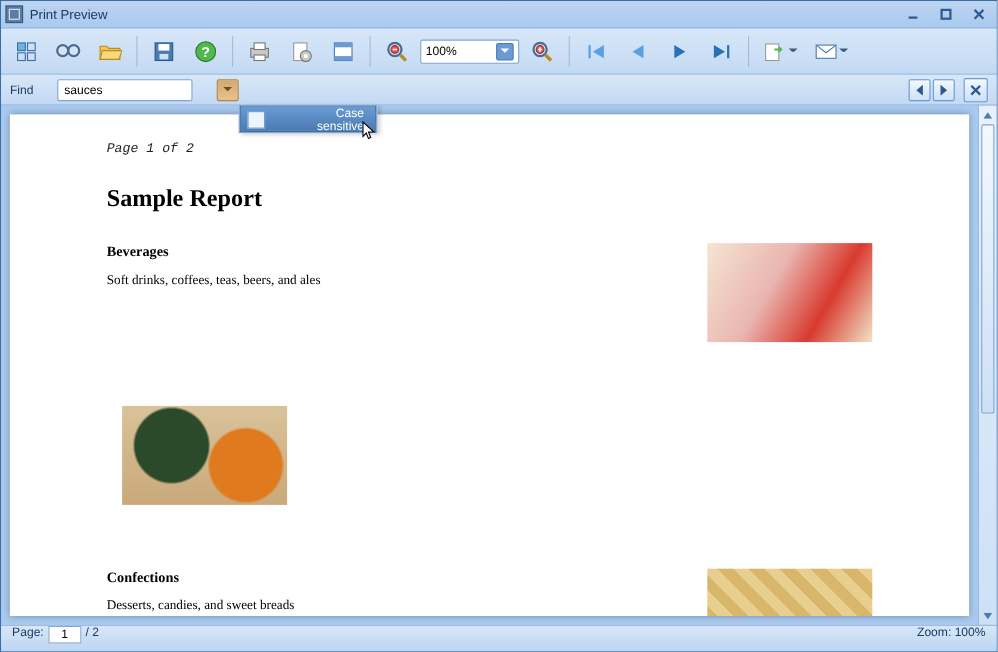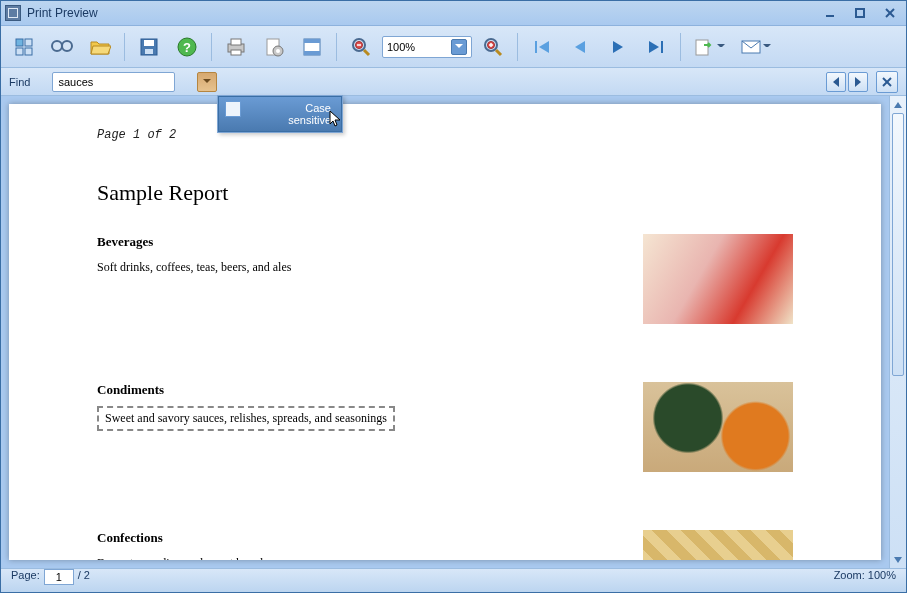--- a/index.html
+++ b/index.html
@@ -65,21 +65,21 @@
   .dropdown-btn.active { background: linear-gradient(#d6a86f,#e6c28f); border-color:#b58540; }
   .dropdown-btn::after { content:""; border:4px solid transparent; border-top-color:#2b5a92; margin-top:3px; }
   .dropdown-btn.active::after { border-top-color:#6b4a1f; }
 
   .find-menu {
     position:absolute; top:27px; left:216px; width:126px;
     background:#fff; border:1px solid #7fa6d4; box-shadow:2px 2px 4px rgba(0,0,0,.2);
     z-index:10;
   }
   .find-menu .mi {
-    height:36px; padding-left:44px; display:flex; align-items:center;
+    height:24px; padding-left:44px; display:flex; 
     font-size:11px; color:#1b1b1b; cursor:pointer; text-align:right; padding-right:10px;
     justify-content:flex-end; position:relative;
   }
   .find-menu .mi.sel { background: linear-gradient(#6a9bd4,#4a7ab0); color:#fff; border:1px solid #3a6ea5; }
   .find-menu .mi .chk {
     position:absolute; left:6px; top:4px; width:16px; height:16px;
     background:#fff; border:1px solid #888;
   }
   .find-menu .mi.sel .chk { background:#eef4fb; border-color:#6a9bd4; }
   .cursor {
@@ -102,21 +102,21 @@
     flex:1; display:flex; background:#a9c9ef; overflow:hidden; position:relative;
   }
   .page-area {
     flex:1; padding:8px; overflow:hidden;
   }
   .page {
     width:100%; height:100%; background:#fff; box-shadow:0 0 6px rgba(0,0,0,.3);
     padding: 24px 88px 10px 88px; overflow:hidden;
   }
   .page .pageno { font-style:italic; font-family:Liberation Mono, monospace; font-size:12px; color:#222; }
-  .page h1 { margin-top:38px; font-family:Verdana; font-size:22px; font-weight:normal; }
+  .page h1 { margin-top:25px; font-family:Verdana; font-size:22px; font-weight:bold; }
   .section { margin-top:28px; display:flex; }
   .stext { flex:1; }
   .stext h3 { font-family:Verdana; font-size:13px; font-weight:bold; }
   .stext p { font-family:Verdana; font-size:12px; margin-top:10px; }
   .highlight {
     border: 2px dashed #888; padding: 3px 6px; display:inline-block; margin-top:8px;
     font-family:Verdana; font-size:12px;
   }
   .simg { width:150px; height:90px; margin-left:14px; }
   .simg.bev { background: linear-gradient(120deg,#f5e5d2,#e9b5b0 40%,#d83a2f 70%,#f0e3c8); }
@@ -339,24 +339,20 @@
 
         <div class="section">
           <div class="stext">
             <h3>Beverages</h3>
             <p>Soft drinks, coffees, teas, beers, and ales</p>
           </div>
           <div class="simg bev"></div>
         </div>
 
         <div class="section" style="margin-top:58px">
-          <div class="stext">
-            <h3>Condiments</h3>
-            <div class="highlight">Sweet and savory sauces, relishes, spreads, and seasonings</div>
-          </div>
           <div class="simg cond"></div>
         </div>
 
         <div class="section" style="margin-top:58px">
           <div class="stext">
             <h3>Confections</h3>
             <p>Desserts, candies, and sweet breads</p>
           </div>
           <div class="simg conf"></div>
         </div>

